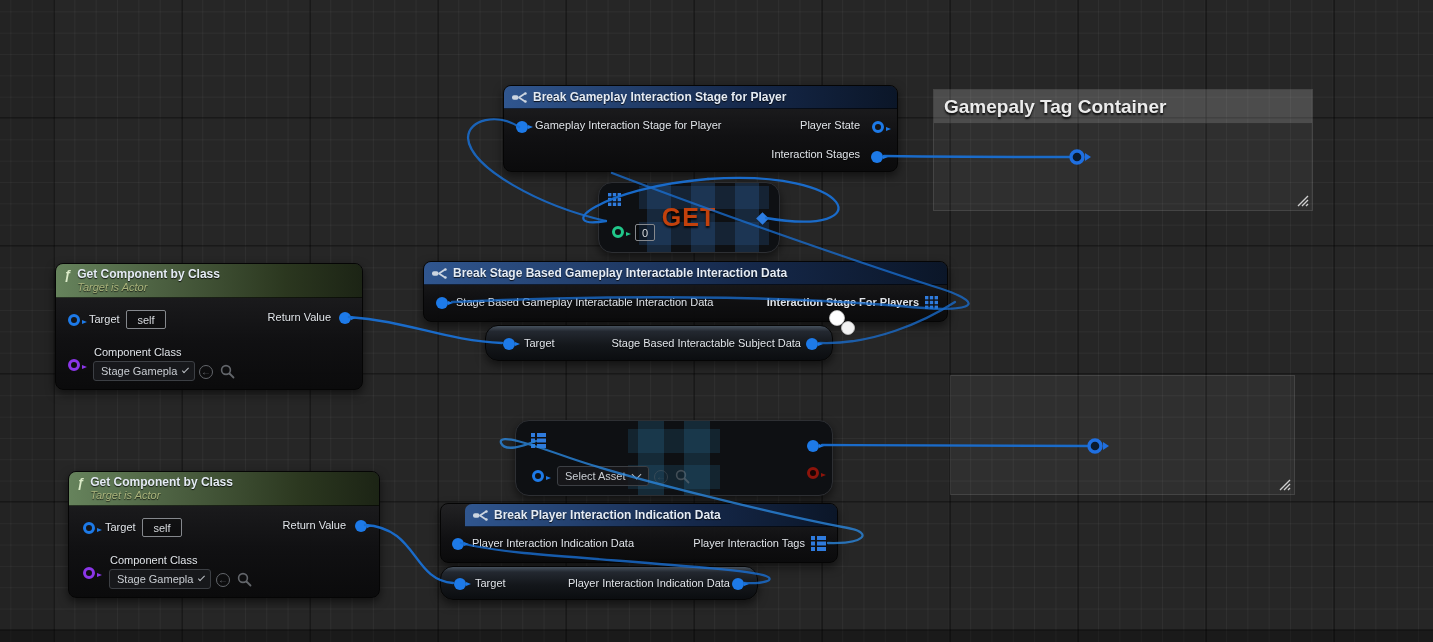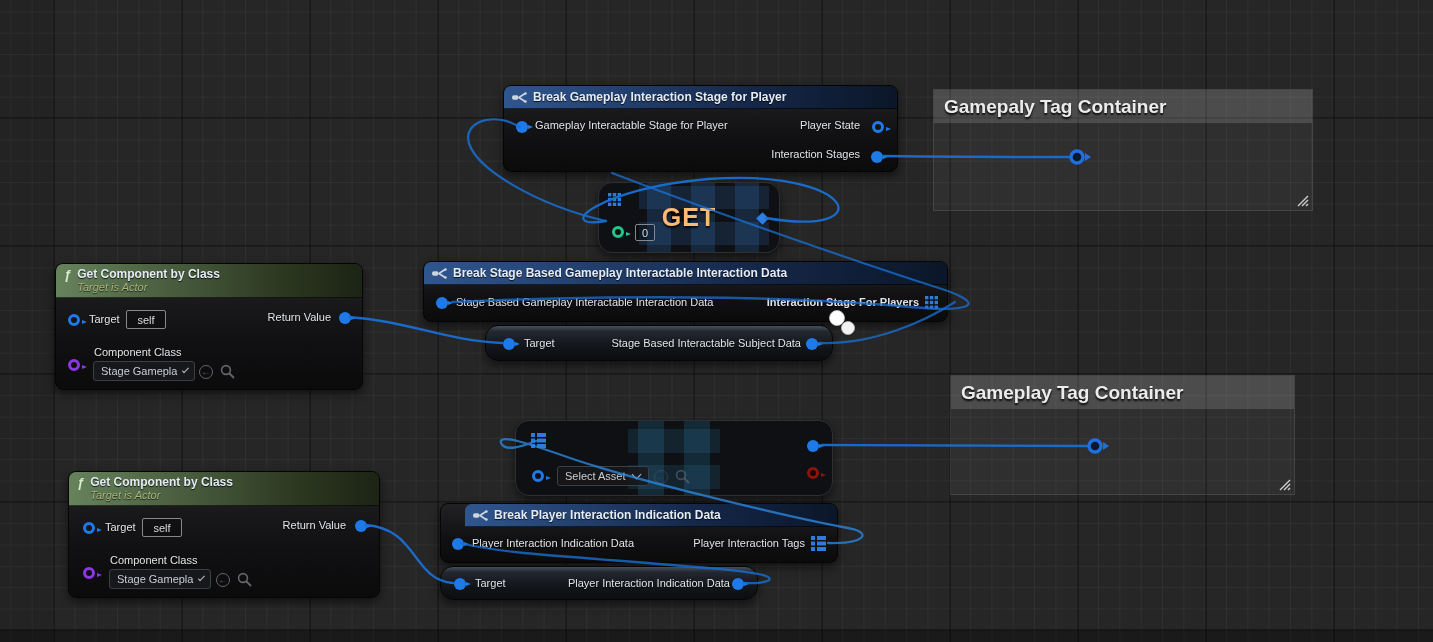--- a/index.html
+++ b/index.html
@@ -39,21 +39,21 @@
   .hdr-green .titles{display:flex;flex-direction:column;line-height:13px;}
   .node-subtitle{font-size:11px;font-style:italic;color:#a9b37b;text-shadow:0 1px 1px rgba(0,0,0,0.7);}
   .fn-icon{font-size:13px;font-style:italic;font-weight:bold;color:#dcebc9;margin-top:-1px;}
 
   
   .pill{border-radius:13px;background:linear-gradient(180deg,#45505c 0%,#232830 16%,#14171b 55%,#0b0d10 100%);}
 
   
   .opnode{border-radius:14px;background:#0e1013;border:1px solid #2d2f33;overflow:hidden;}
   .op-title{position:absolute;left:0;right:0;text-align:center;font-size:25px;font-weight:bold;
-    color:#fdba74;letter-spacing:1px;text-shadow:0 2px 2px rgba(0,0,0,0.8);}
+    color:#c2410c;letter-spacing:1px;text-shadow:0 2px 2px rgba(0,0,0,0.8);}
   .plaid{position:absolute;}
 
   
   .pin{position:absolute;}
   .pin-dot{width:12px;height:12px;border-radius:50%;background:#1d7ae8;}
   .pin-dot:after{content:"";position:absolute;left:12px;top:3.5px;border-left:5px solid #1d7ae8;
     border-top:2.5px solid transparent;border-bottom:2.5px solid transparent;}
   .pin-ring{width:12px;height:12px;border-radius:50%;border:3px solid #1d7ae8;background:transparent;}
   .pin-ring:after{content:"";position:absolute;left:11px;top:3px;border-left:5px solid #1d7ae8;
     border-top:2.5px solid transparent;border-bottom:2.5px solid transparent;}
@@ -88,40 +88,37 @@
   <div class="comment" style="left:933px;top:89px;width:380px;height:122px;">
     <div class="comment-header">
       <span class="comment-title">Gamepaly Tag Container</span>
     </div>
     <svg class="resize-handle" viewBox="0 0 13 13">
       <path d="M12 2 L2 12 M12 6 L6 12 M12 10 L10 12" stroke="#cfcfcf" stroke-width="1.4"></path>
     </svg>
   </div>
 
   <div class="comment" style="left:950px;top:375px;width:345px;height:120px;">
-    <div class="comment-header">
-      <span class="comment-title">Gameplay Tag Container</span>
-    </div>
     <svg class="resize-handle" viewBox="0 0 13 13">
       <path d="M12 2 L2 12 M12 6 L6 12 M12 10 L10 12" stroke="#cfcfcf" stroke-width="1.4"></path>
     </svg>
   </div>
 
   <div class="node" style="left:503px;top:85px;width:395px;height:87px;">
     <div class="node-header hdr-blue">
       <svg width="15" height="11" viewBox="0 0 15 11">
         <rect x="0" y="3.2" width="6.5" height="4.6" rx="2" fill="#ccd5e0"></rect>
         <path d="M7 5.5 L13 1.5 M7 5.5 L13 9.5" stroke="#ccd5e0" stroke-width="1.7" stroke-linecap="round"></path>
         <circle cx="13.5" cy="1.5" r="1.2" fill="#ccd5e0"></circle>
           <circle cx="13.5" cy="9.5" r="1.2" fill="#ccd5e0"></circle>
       </svg>
       <span class="node-title">Break Gameplay Interaction Stage for Player</span>
     </div>
     <div class="pin pin-dot" style="left:12px;top:35px;"></div>
-    <span class="pin-label" style="left:31px;top:33px;">Gameplay Interactable Stage for Player</span>
+    <span class="pin-label" style="left:31px;top:33px;">Gameplay Interaction Stage for Player</span>
     <span class="pin-label lbl-r" style="right:37px;top:33px;margin-left:22px;">Player State</span>
     <div class="pin pin-ring" style="left:368px;top:35px;"></div>
     <span class="pin-label lbl-r" style="right:37px;top:62px;">Interaction Stages</span>
     <div class="pin pin-dot" style="left:367px;top:65px;"></div>
   </div>
 
   <div class="node opnode" style="left:598px;top:182px;width:182px;height:71px;">
     <div class="plaid" style="left:48px;top:0;width:24px;height:71px;background:rgba(42,92,150,0.32);"></div>
     <div class="plaid" style="left:92px;top:0;width:24px;height:71px;background:rgba(42,92,150,0.32);"></div>
     <div class="plaid" style="left:136px;top:0;width:24px;height:71px;background:rgba(42,92,150,0.32);"></div>

